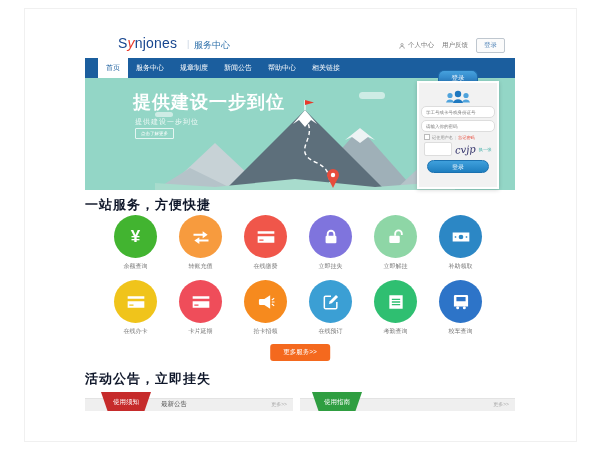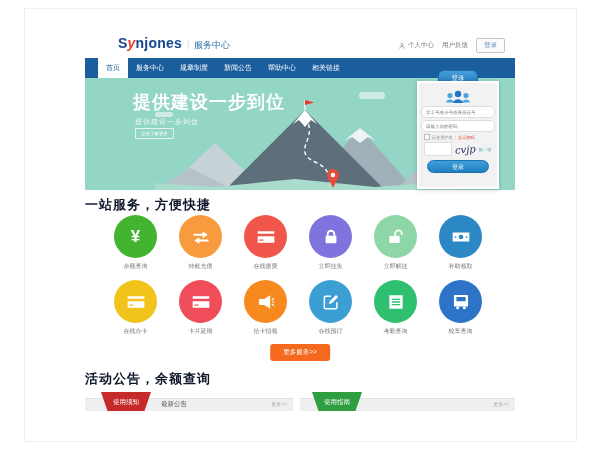--- a/index.html
+++ b/index.html
@@ -2,21 +2,21 @@
 <html><head>
 <meta charset="utf-8">
 <style>
   html,body{margin:0;padding:0;width:600px;height:450px;overflow:hidden;background:#fff;
     font-family:"Liberation Sans","DejaVu Sans",sans-serif;}
   .frame{position:absolute;left:24px;top:8px;width:551px;height:432px;border:1px solid #f0f0f0;}
   .site{position:absolute;left:85px;top:30px;width:430px;height:392px;background:#fff;}
 
   
   .hdr{position:absolute;top:0;left:0;width:430px;height:28px;background:#fff;}
-  .logo{position:absolute;left:33px;top:5px;font-size:14px;font-weight:bold;color:#17468f;letter-spacing:.2px;}
+  .logo{position:absolute;left:33px;top:5px;font-size:14px;font-weight:normal;color:#17468f;letter-spacing:.2px;}
   .logo .accent{color:#e8392b;font-style:italic;}
   .hdr-div{position:absolute;left:102px;top:9px;font-size:9px;color:#c9d4e2;}
   .site-name{position:absolute;left:109px;top:9px;font-size:9px;color:#2a6da8;}
   .hdr-right{position:absolute;right:10px;top:8px;display:flex;align-items:center;gap:8px;font-size:6.5px;color:#777;}
   .hdr-link{display:flex;align-items:center;gap:2px;cursor:pointer;}
   .hdr-login{border:1px solid #bfc7cf;border-radius:2px;padding:2px 7px;color:#4a7fb5;background:#fbfbfb;}
 
   
   .nav{position:absolute;top:28px;left:0;width:430px;height:20px;background:#1b5e9e;display:flex;padding-left:13px;box-sizing:border-box;}
   .nav-item{height:20px;line-height:20px;padding:0 8px;color:#fff;font-size:7px;cursor:pointer;}
@@ -275,21 +275,21 @@
           <circle cx="8" cy="19" r="1.8" fill="#fff"></circle>
             <circle cx="16" cy="19" r="1.8" fill="#fff"></circle>
         </svg>
       </div>
       <div class="svc-label">校车查询</div>
     </div>
   </div>
 
   <div class="more-btn" style="background: rgb(244, 105, 30);">更多服务&gt;&gt;</div>
 
-  <div class="sec-title ann-title">活动公告，余额查询</div>
+  <div class="sec-title ann-title">活动公告，立即挂失</div>
 
   <div class="strips">
     <div class="strip strip-left">
       <div class="bar"></div>
       <div class="ribbon ribbon-red" style="background: rgb(198, 43, 43);">使用须知</div>
       <div class="bar-link">最新公告</div>
       <div class="bar-more">更多&gt;&gt;</div>
     </div>
     <div class="strip strip-right">
       <div class="bar"></div>

